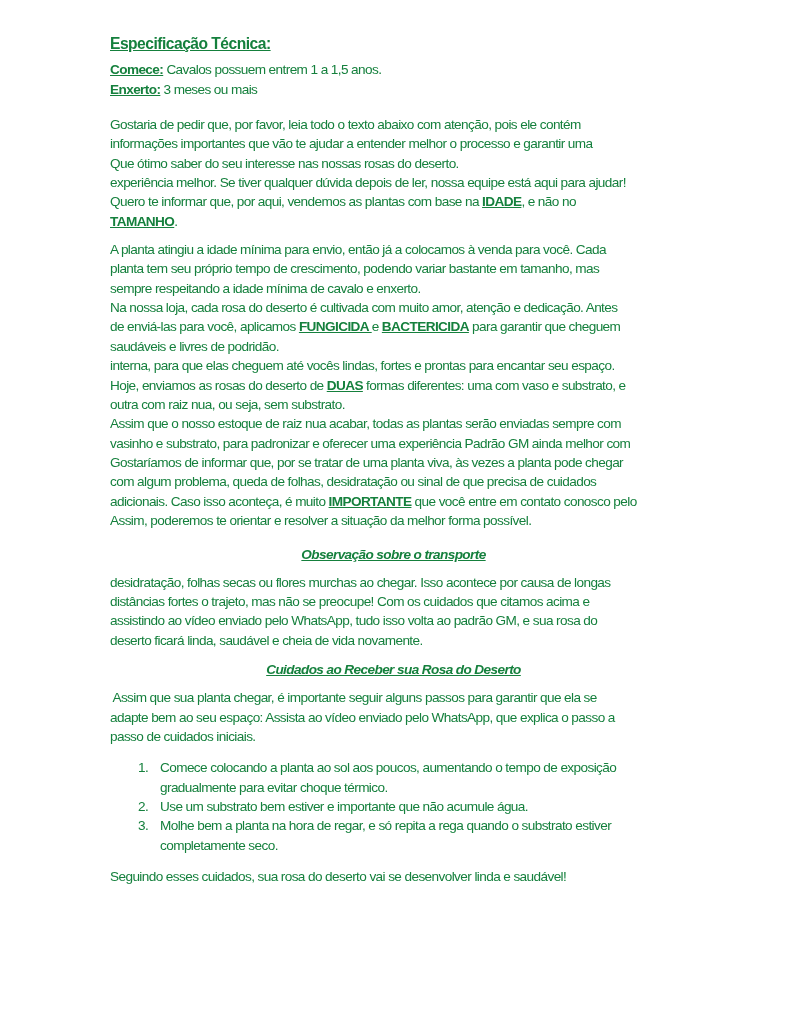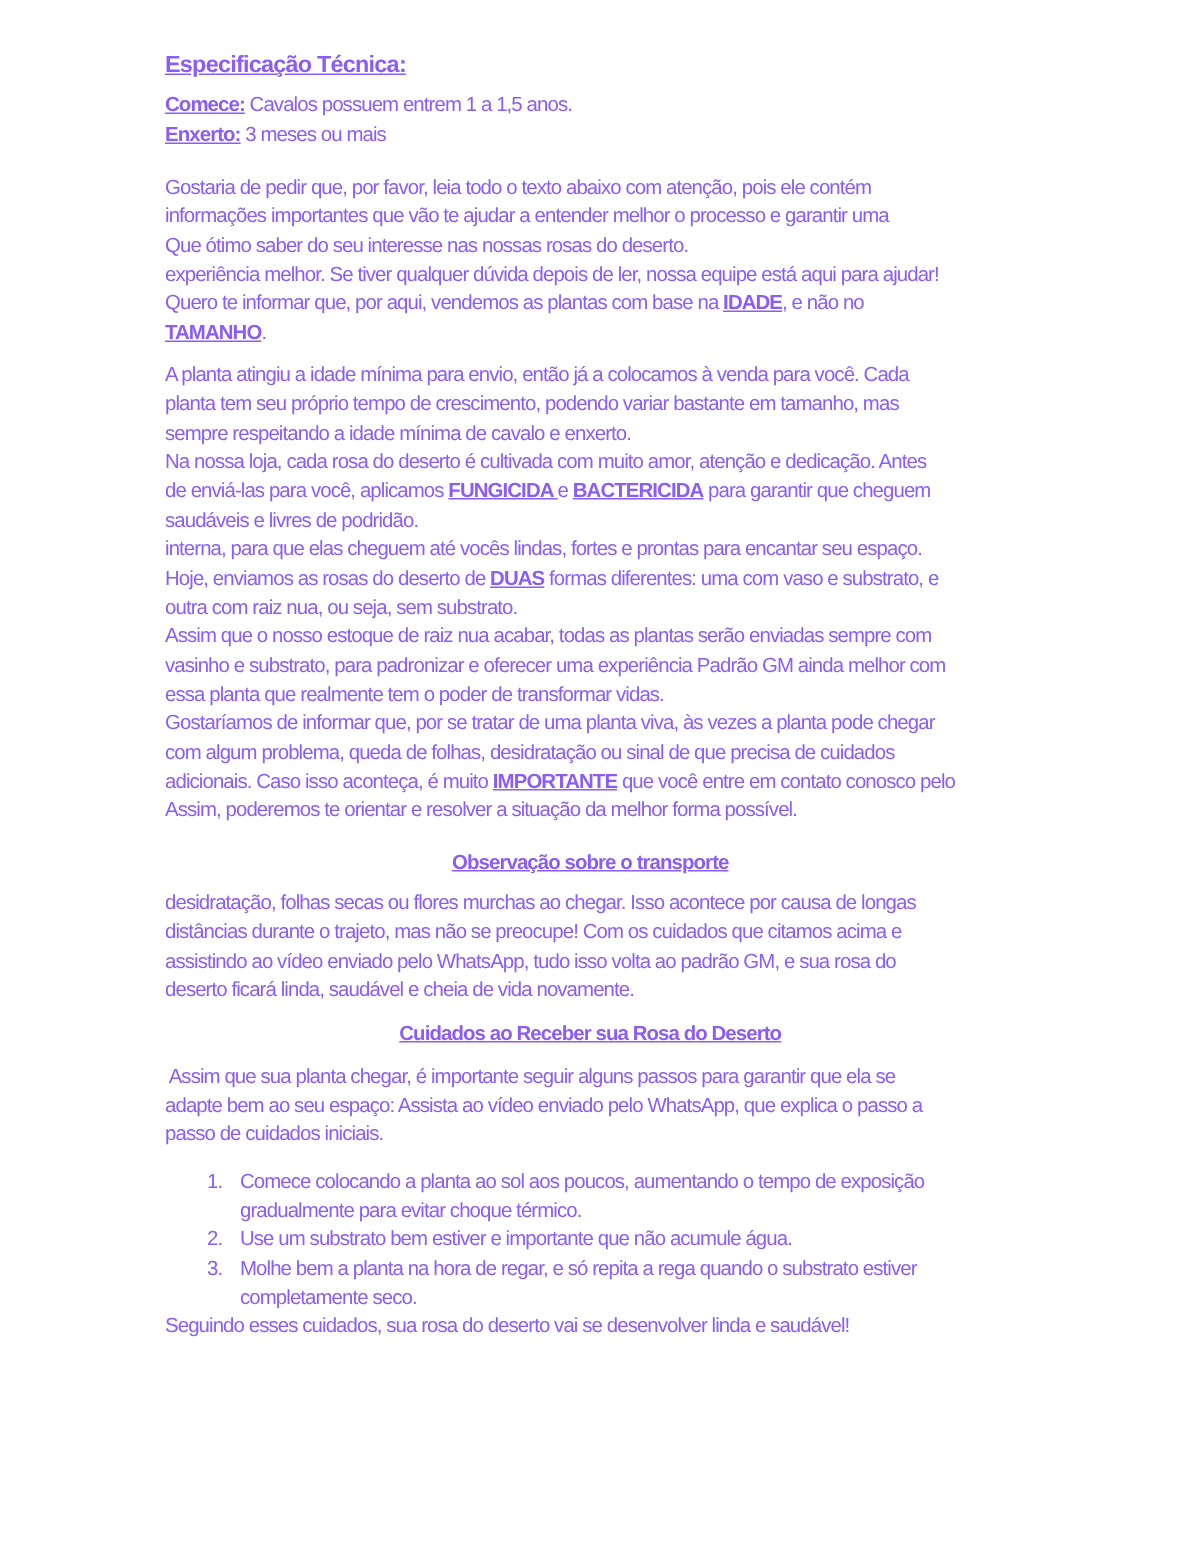--- a/index.html
+++ b/index.html
@@ -19,43 +19,43 @@
   .content {
     padding: 34px 0 0 110px;
     width: 567px;
   }
   .block { margin: 0; }
   .line {
     white-space: pre;
     font-size: 13.6px;
     letter-spacing: -0.6px;
     line-height: 19.35px;
-    color: #8b5cf6;
+    color: #15803d;
   }
   .b { font-weight: bold; }
   .u { text-decoration: underline; }
 
   
   .block[data-block="0"] .line {
     font-size: 15.6px;
     letter-spacing: -0.5px;
   }
   
-  .center-h .line { text-align: center; }
+  .center-h .line { text-align: center; font-style: italic; }
 
   
   .block[data-block="1"] { margin-top: 7px; }
   .block[data-block="2"] { margin-top: 16px; }
   .block[data-block="3"] { margin-top: 9px; }
   .block[data-block="4"] { margin-top: 15px; }
   .block[data-block="5"] { margin-top: 8px; }
   .block[data-block="6"] { margin-top: 10px; }
   .block[data-block="7"] { margin-top: 9px; }
   .block[data-block="8"] { margin-top: 12px; }
-  .block[data-block="9"] { }
+  .block[data-block="9"] { margin-top: 12px; }
 
   
   .line.li { padding-left: 28px; }
   .num { display: inline-block; width: 22px; }
   .line.cont { padding-left: 50px; }
 </style>
 </head>
 <body>
 
 <div class="page">
@@ -80,32 +80,31 @@
         <div class="line"><span>planta tem seu próprio tempo de crescimento, podendo variar bastante em tamanho, mas</span></div>
         <div class="line"><span>sempre respeitando a idade mínima de cavalo e enxerto.</span></div>
         <div class="line"><span>Na nossa loja, cada rosa do deserto é cultivada com muito amor, atenção e dedicação. Antes</span></div>
         <div class="line"><span>de enviá-las para você, aplicamos </span><span class="b u">FUNGICIDA </span><span>e </span><span class="b u">BACTERICIDA</span><span> para garantir que cheguem</span></div>
         <div class="line"><span>saudáveis e livres de podridão.</span></div>
         <div class="line"><span>interna, para que elas cheguem até vocês lindas, fortes e prontas para encantar seu espaço.</span></div>
         <div class="line"><span>Hoje, enviamos as rosas do deserto de </span><span class="b u">DUAS</span><span> formas diferentes: uma com vaso e substrato, e</span></div>
         <div class="line"><span>outra com raiz nua, ou seja, sem substrato.</span></div>
         <div class="line"><span>Assim que o nosso estoque de raiz nua acabar, todas as plantas serão enviadas sempre com</span></div>
         <div class="line"><span>vasinho e substrato, para padronizar e oferecer uma experiência Padrão GM ainda melhor com</span></div>
-        <div class="line"><span>essa planta que realmente tem o poder de transformar vidas.</span></div>
         <div class="line"><span>Gostaríamos de informar que, por se tratar de uma planta viva, às vezes a planta pode chegar</span></div>
         <div class="line"><span>com algum problema, queda de folhas, desidratação ou sinal de que precisa de cuidados</span></div>
         <div class="line"><span>adicionais. Caso isso aconteça, é muito </span><span class="b u">IMPORTANTE</span><span> que você entre em contato conosco pelo</span></div>
         <div class="line"><span>Assim, poderemos te orientar e resolver a situação da melhor forma possível.</span></div>
       </div>
     <div class="block center-h" data-block="4">
         <div class="line"><span class="b u">Observação sobre o transporte</span></div>
       </div>
     <div class="block" data-block="5">
         <div class="line"><span>desidratação, folhas secas ou flores murchas ao chegar. Isso acontece por causa de longas</span></div>
-        <div class="line"><span>distâncias durante o trajeto, mas não se preocupe! Com os cuidados que citamos acima e</span></div>
+        <div class="line"><span>distâncias fortes o trajeto, mas não se preocupe! Com os cuidados que citamos acima e</span></div>
         <div class="line"><span>assistindo ao vídeo enviado pelo WhatsApp, tudo isso volta ao padrão GM, e sua rosa do</span></div>
         <div class="line"><span>deserto ficará linda, saudável e cheia de vida novamente.</span></div>
       </div>
     <div class="block center-h" data-block="6">
         <div class="line"><span class="b u">Cuidados ao Receber sua Rosa do Deserto</span></div>
       </div>
     <div class="block" data-block="7">
         <div class="line"><span> Assim que sua planta chegar, é importante seguir alguns passos para garantir que ela se</span></div>
         <div class="line"><span>adapte bem ao seu espaço: Assista ao vídeo enviado pelo WhatsApp, que explica o passo a</span></div>
         <div class="line"><span>passo de cuidados iniciais.</span></div>

